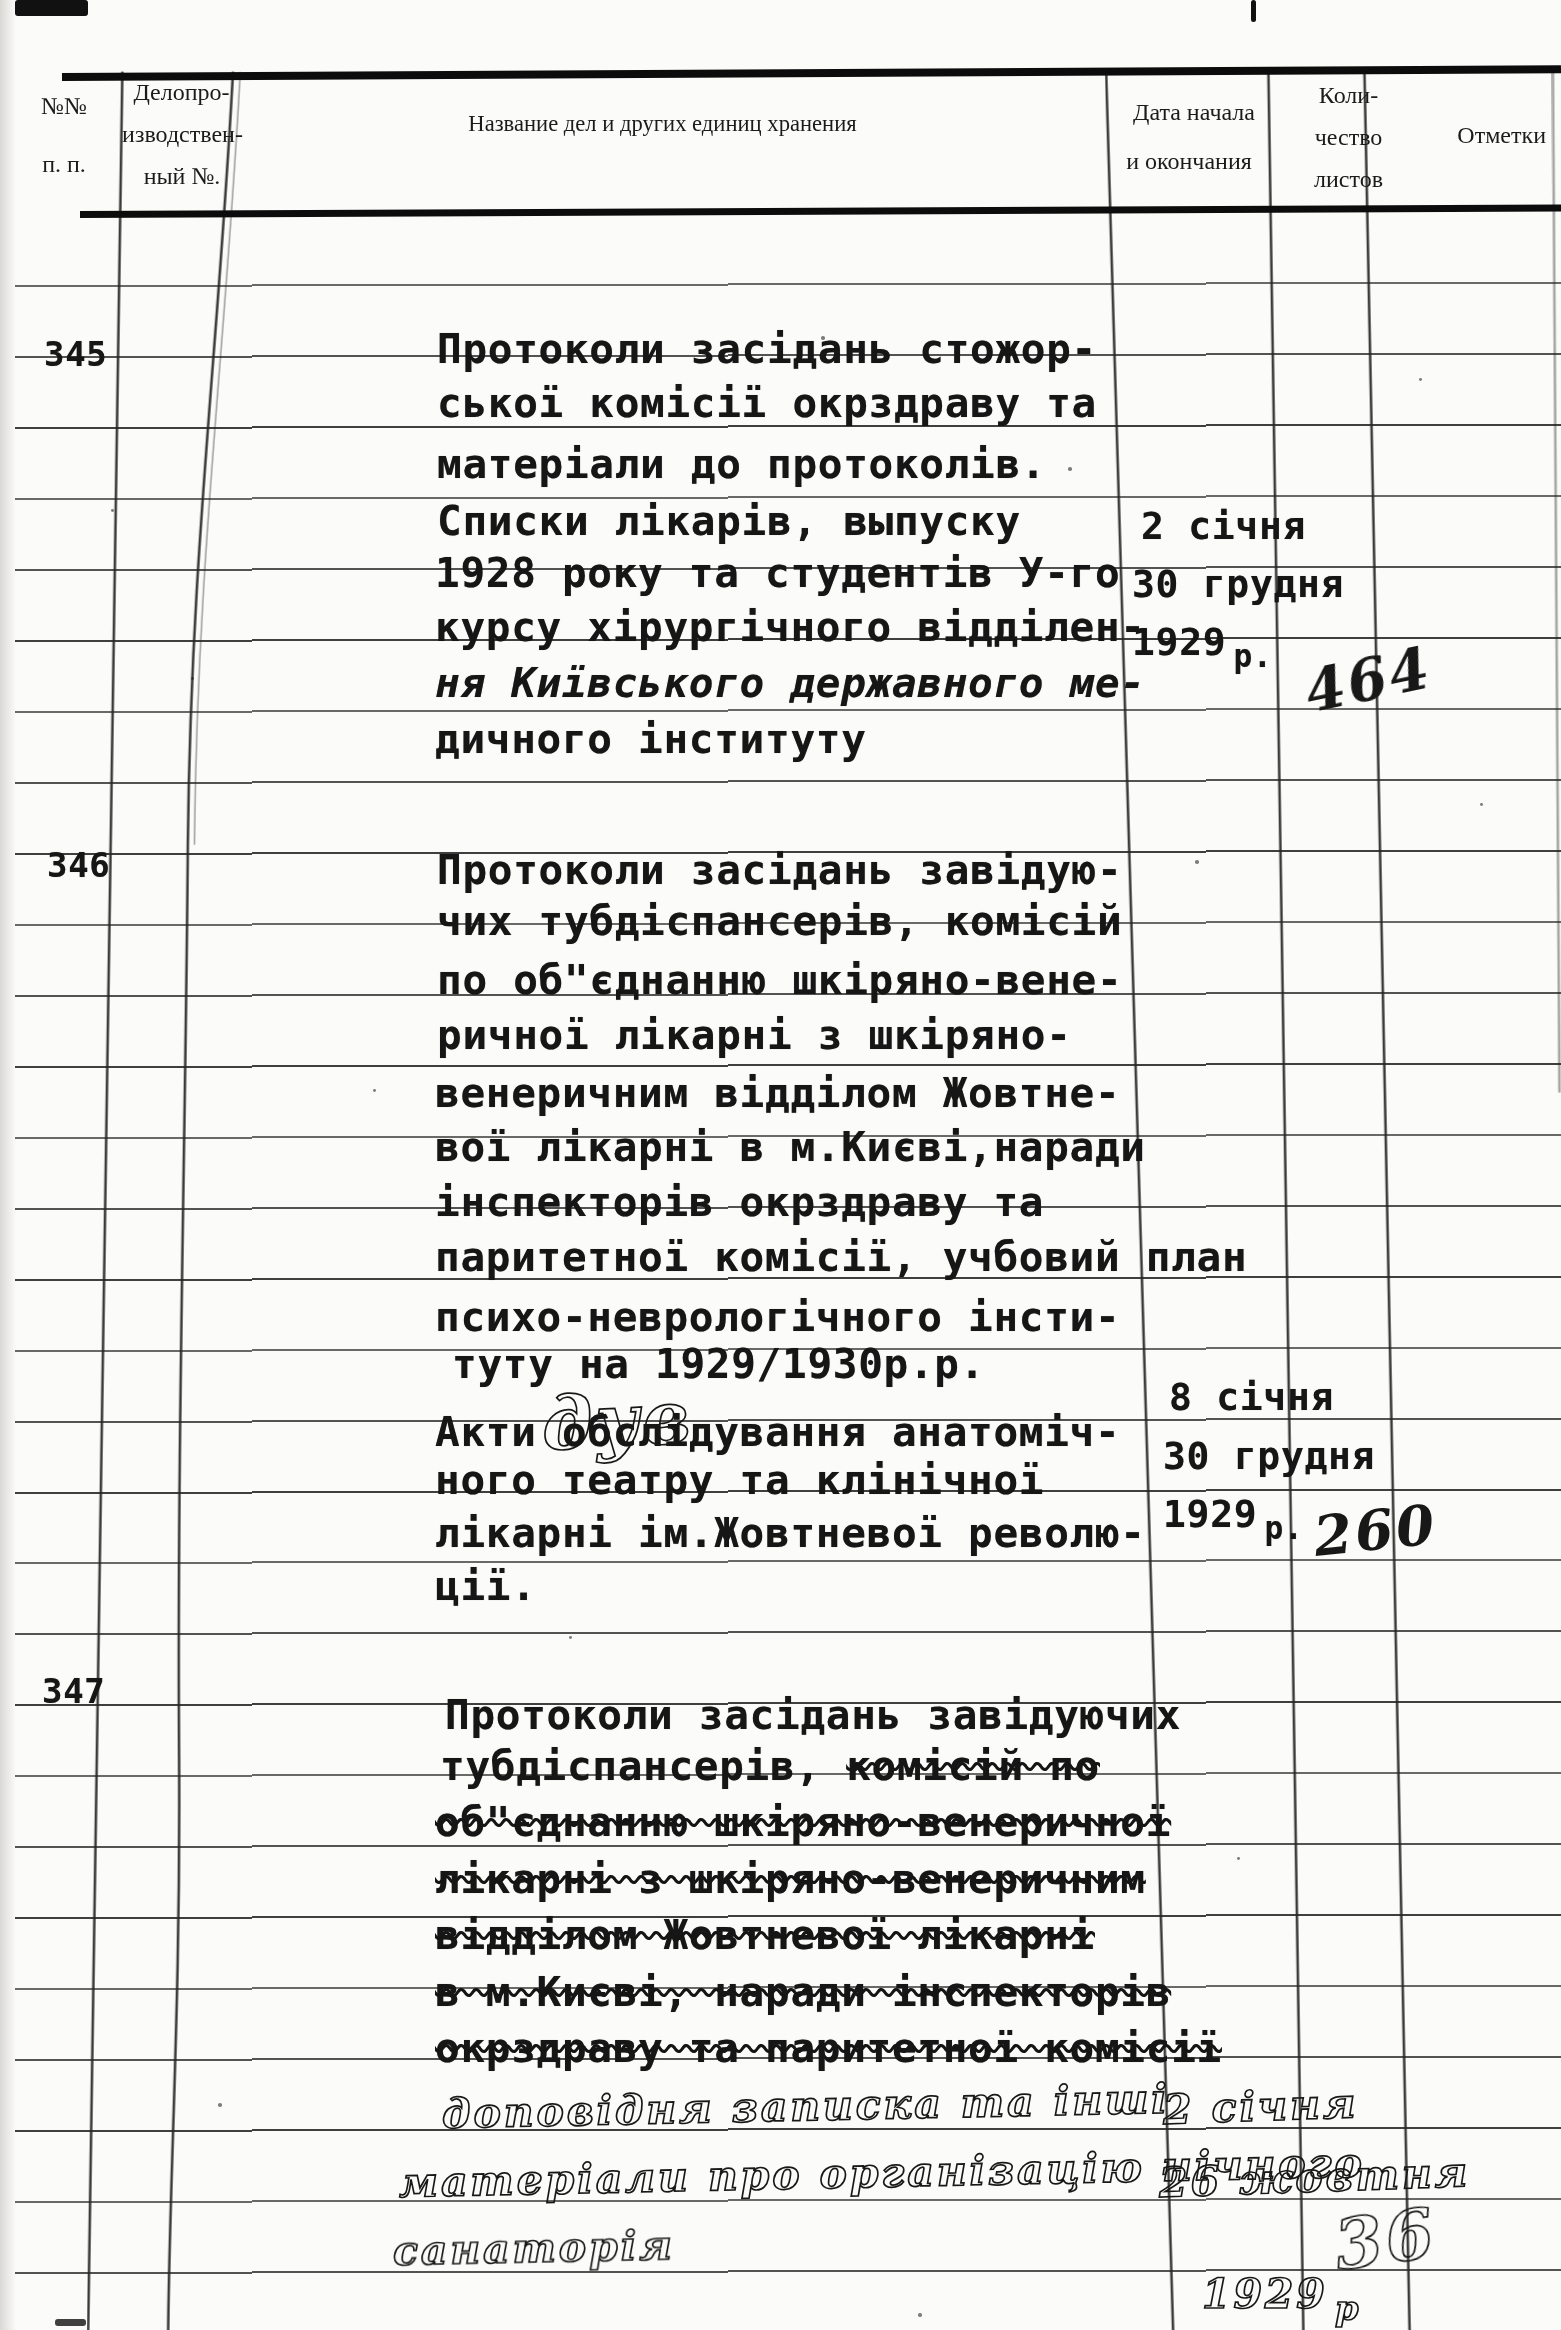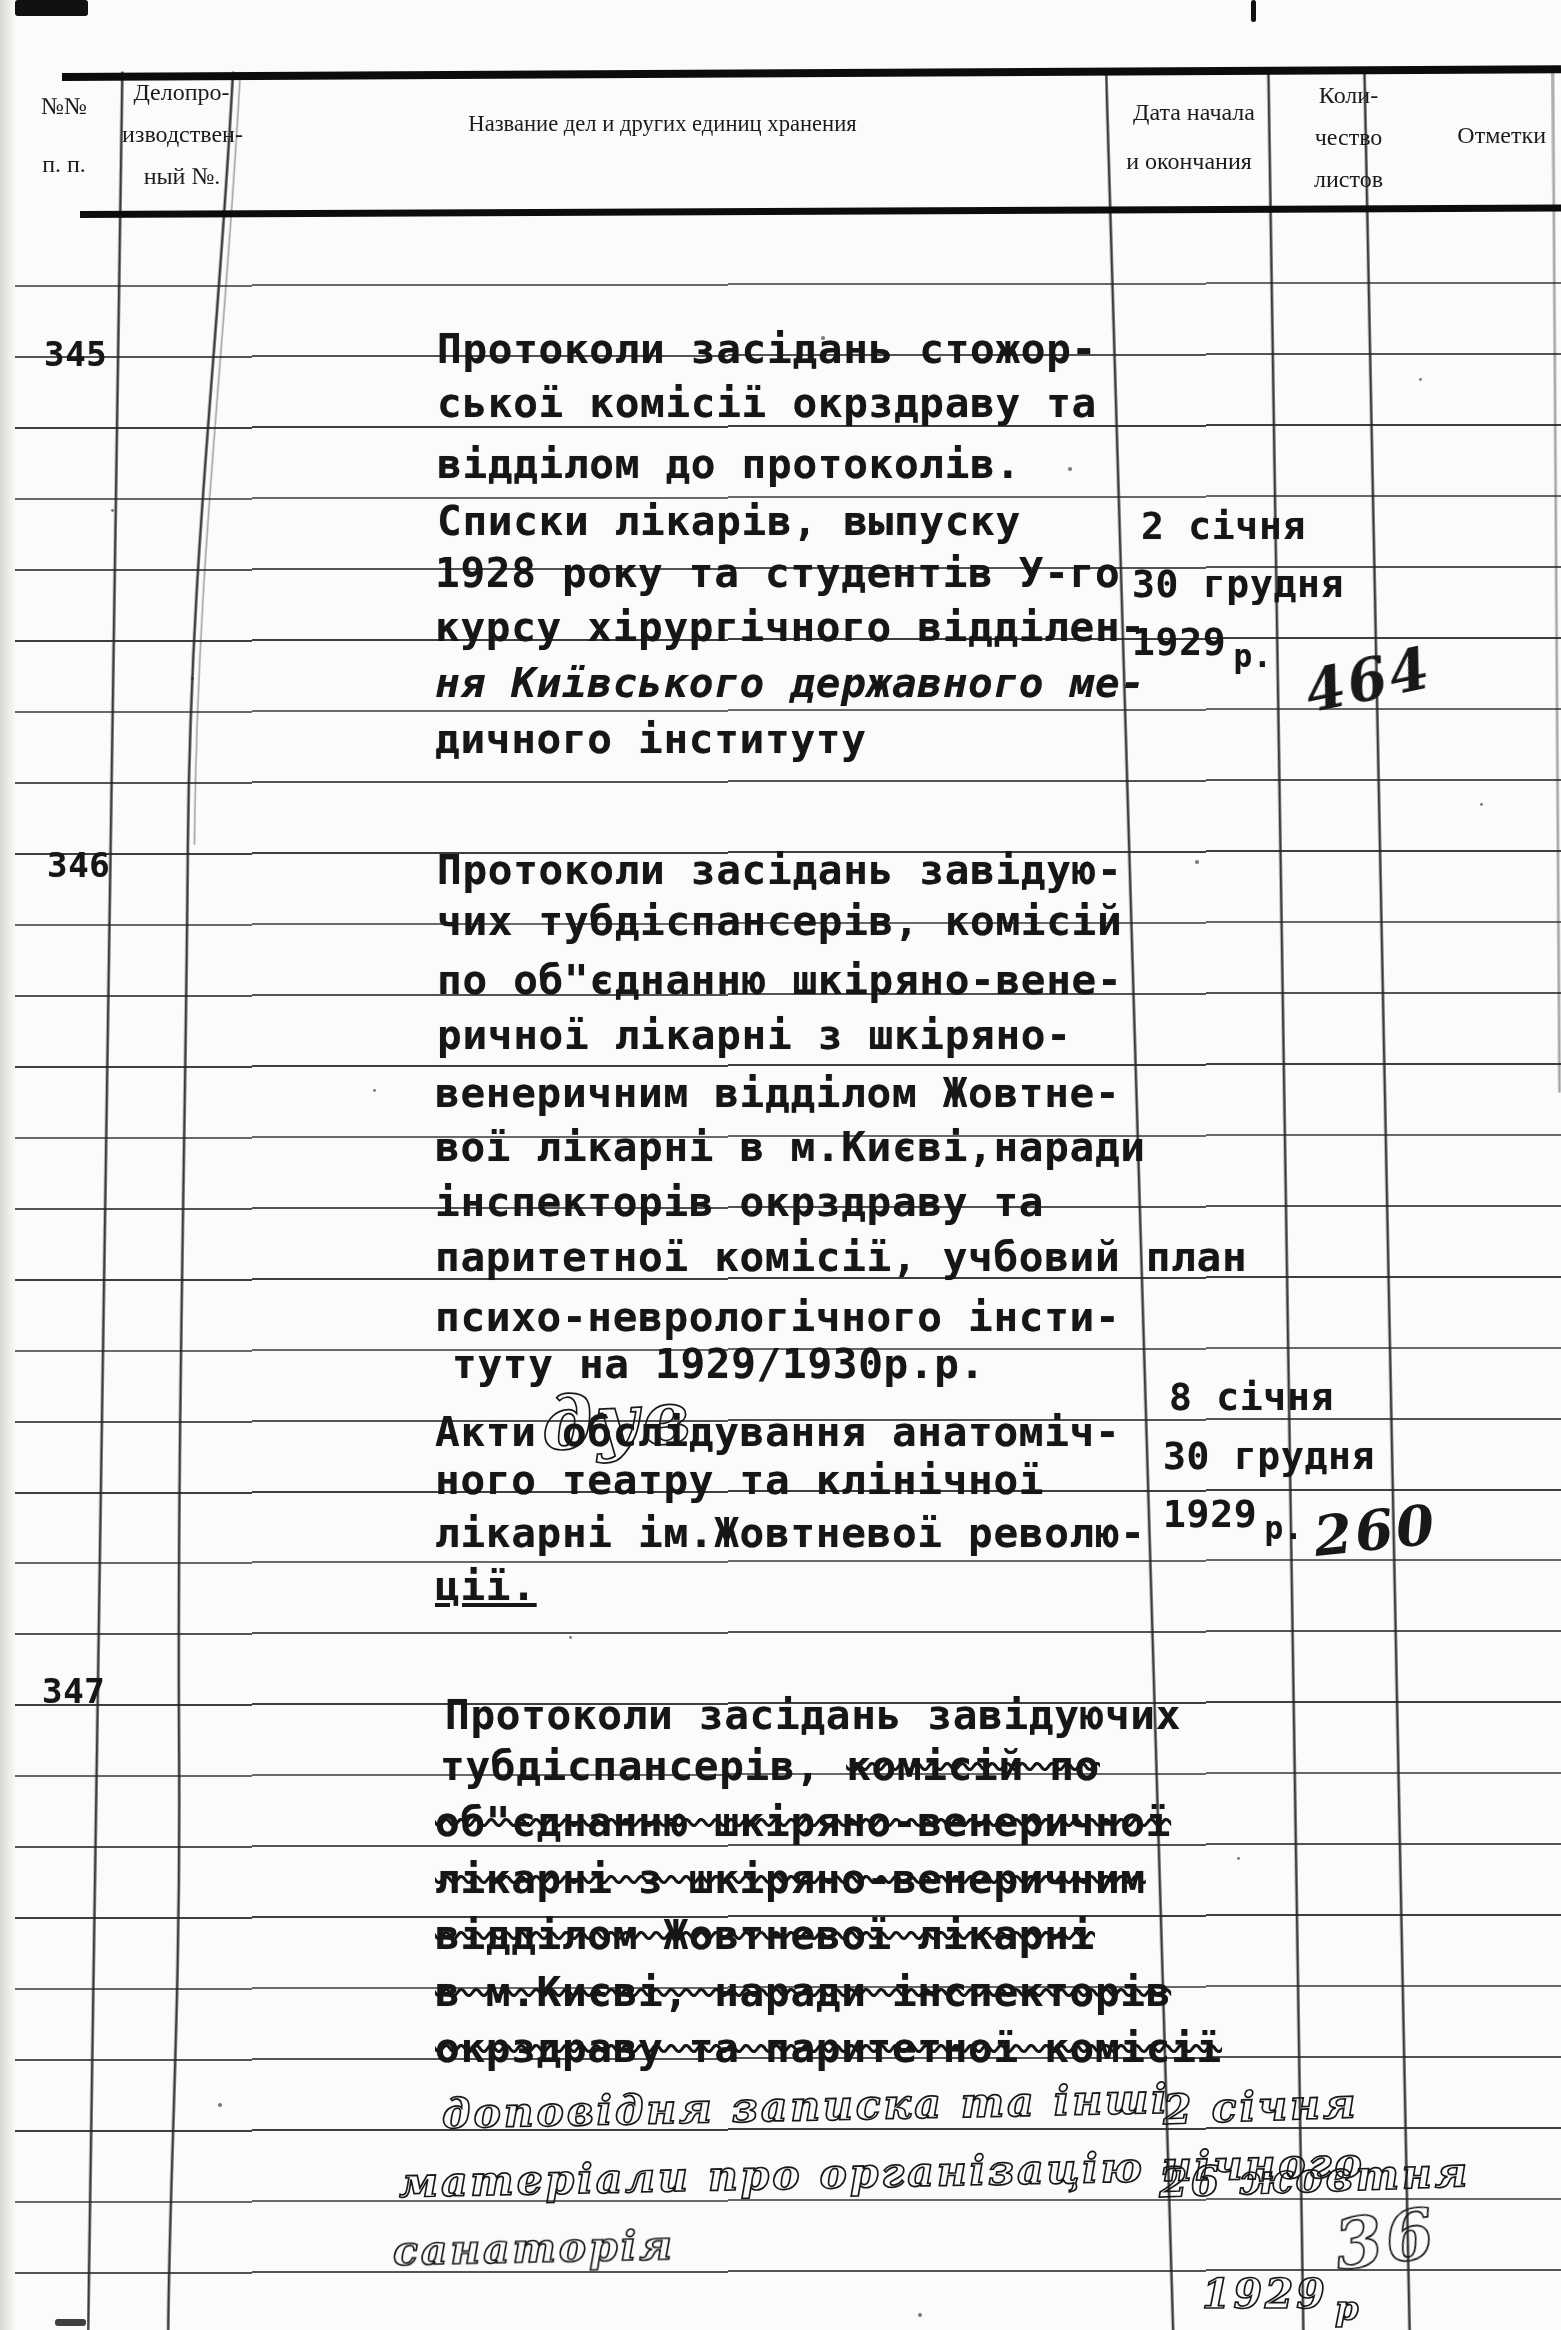--- a/index.html
+++ b/index.html
@@ -110,21 +110,21 @@
     <div class="speck" style="left: 569px; top: 1636px; width: 2.9px; height: 2.9px;"></div>
     <div class="speck" style="left: 1419px; top: 378px; width: 2.9px; height: 2.9px;"></div>
     <div class="speck" style="left: 218px; top: 2103px; width: 3.6px; height: 3.6px;"></div>
     <div class="speck" style="left: 918px; top: 2313px; width: 3.6px; height: 3.6px;"></div>
     <div class="speck" style="left: 1480px; top: 803px; width: 2.9px; height: 2.9px;"></div>
     <div class="speck" style="left: 111px; top: 509px; width: 2.9px; height: 2.9px;"></div>
     <div class="speck" style="left: 1237px; top: 1857px; width: 2.9px; height: 2.9px;"></div>
     <div class="typed num" style="left: 44px; top: 327px;">345</div>
     <div class="typed" style="left: 437px; top: 322px;">Протоколи засідань стожор-</div>
     <div class="typed" style="left: 437px; top: 376px;">ської комісії окрздраву та</div>
-    <div class="typed" style="left: 437px; top: 437px;">відділом до протоколів.</div>
+    <div class="typed" style="left: 437px; top: 437px;">матеріали до протоколів.</div>
     <div class="typed" style="left: 437px; top: 494px;">Списки лікарів, выпуску</div>
     <div class="typed" style="left: 435px; top: 546px;">1928 року та студентів У-го</div>
     <div class="typed" style="left: 435px; top: 600px;">курсу хірургічного відділен-</div>
     <div class="typed" style="left: 435px; top: 656px; font-style: italic;">ня Київського державного ме-</div>
     <div class="typed" style="left: 435px; top: 712px;">дичного інституту</div>
     <div class="typed date" style="left: 1141px; top: 504px;">2 січня</div>
     <div class="typed date" style="left: 1132px; top: 562px;">30 грудня</div>
     <div class="typed date" style="left: 1132px; top: 620px;"><span>1929</span><span class="ysuf">р.</span></div>
     <div class="hw hw-num" style="left: 1306px; top: 659px; font-size: 57px; transform: rotate(-12deg);">464</div>
     <div class="typed num" style="left: 47px; top: 838px;">346</div>
@@ -134,21 +134,21 @@
     <div class="typed" style="left: 437px; top: 1008px;">ричної лікарні з шкіряно-</div>
     <div class="typed" style="left: 435px; top: 1066px;">венеричним відділом Жовтне-</div>
     <div class="typed" style="left: 435px; top: 1120px;">вої лікарні в м.Києві,наради</div>
     <div class="typed" style="left: 435px; top: 1175px;">інспекторів окрздраву та</div>
     <div class="typed" style="left: 435px; top: 1230px;">паритетної комісії, учбовий план</div>
     <div class="typed" style="left: 435px; top: 1290px;">психо-неврологічного інсти-</div>
     <div class="typed" style="left: 426px; top: 1337px; margin-left: 26px;">туту на 1929/1930р.р.</div>
     <div class="typed" style="left: 435px; top: 1405px;">Акти обслідування анатоміч-</div>
     <div class="typed" style="left: 435px; top: 1453px;">ного театру та клінічної</div>
     <div class="typed" style="left: 435px; top: 1506px;">лікарні ім.Жовтневої револю-</div>
-    <div class="typed" style="left: 435px; top: 1559px; text-decoration: underline;">ції.</div>
+    <div class="typed" style="left: 435px; top: 1559px;">ції.</div>
     <div class="typed date" style="left: 1169px; top: 1375px;">8 січня</div>
     <div class="typed date" style="left: 1163px; top: 1434px;">30 грудня</div>
     <div class="typed date" style="left: 1163px; top: 1492px;"><span>1929</span><span class="ysuf">р.</span></div>
     <div class="hw hw-num" style="left: 1314px; top: 1504px; font-size: 55px; transform: rotate(-6deg);">260</div>
     <div class="hw hw-outline" style="left: 542px; top: 1381px; font-size: 73px; transform: rotate(-3deg); z-index: 5;">дув</div>
     <div class="typed num" style="left: 42px; top: 1664px;">347</div>
     <div class="typed" style="left: 445px; top: 1688px;"><span>Протоколи засідань завідуючих</span><span class="struck"></span></div>
     <div class="typed" style="left: 440px; top: 1739px;"><span>тубдіспансерів, </span><span class="struck">комісій по</span></div>
     <div class="typed" style="left: 435px; top: 1795px;"><span></span><span class="struck">об"єднанню шкіряно-венеричної</span></div>
     <div class="typed" style="left: 435px; top: 1852px;"><span></span><span class="struck">лікарні з шкіряно-венеричним</span></div>

